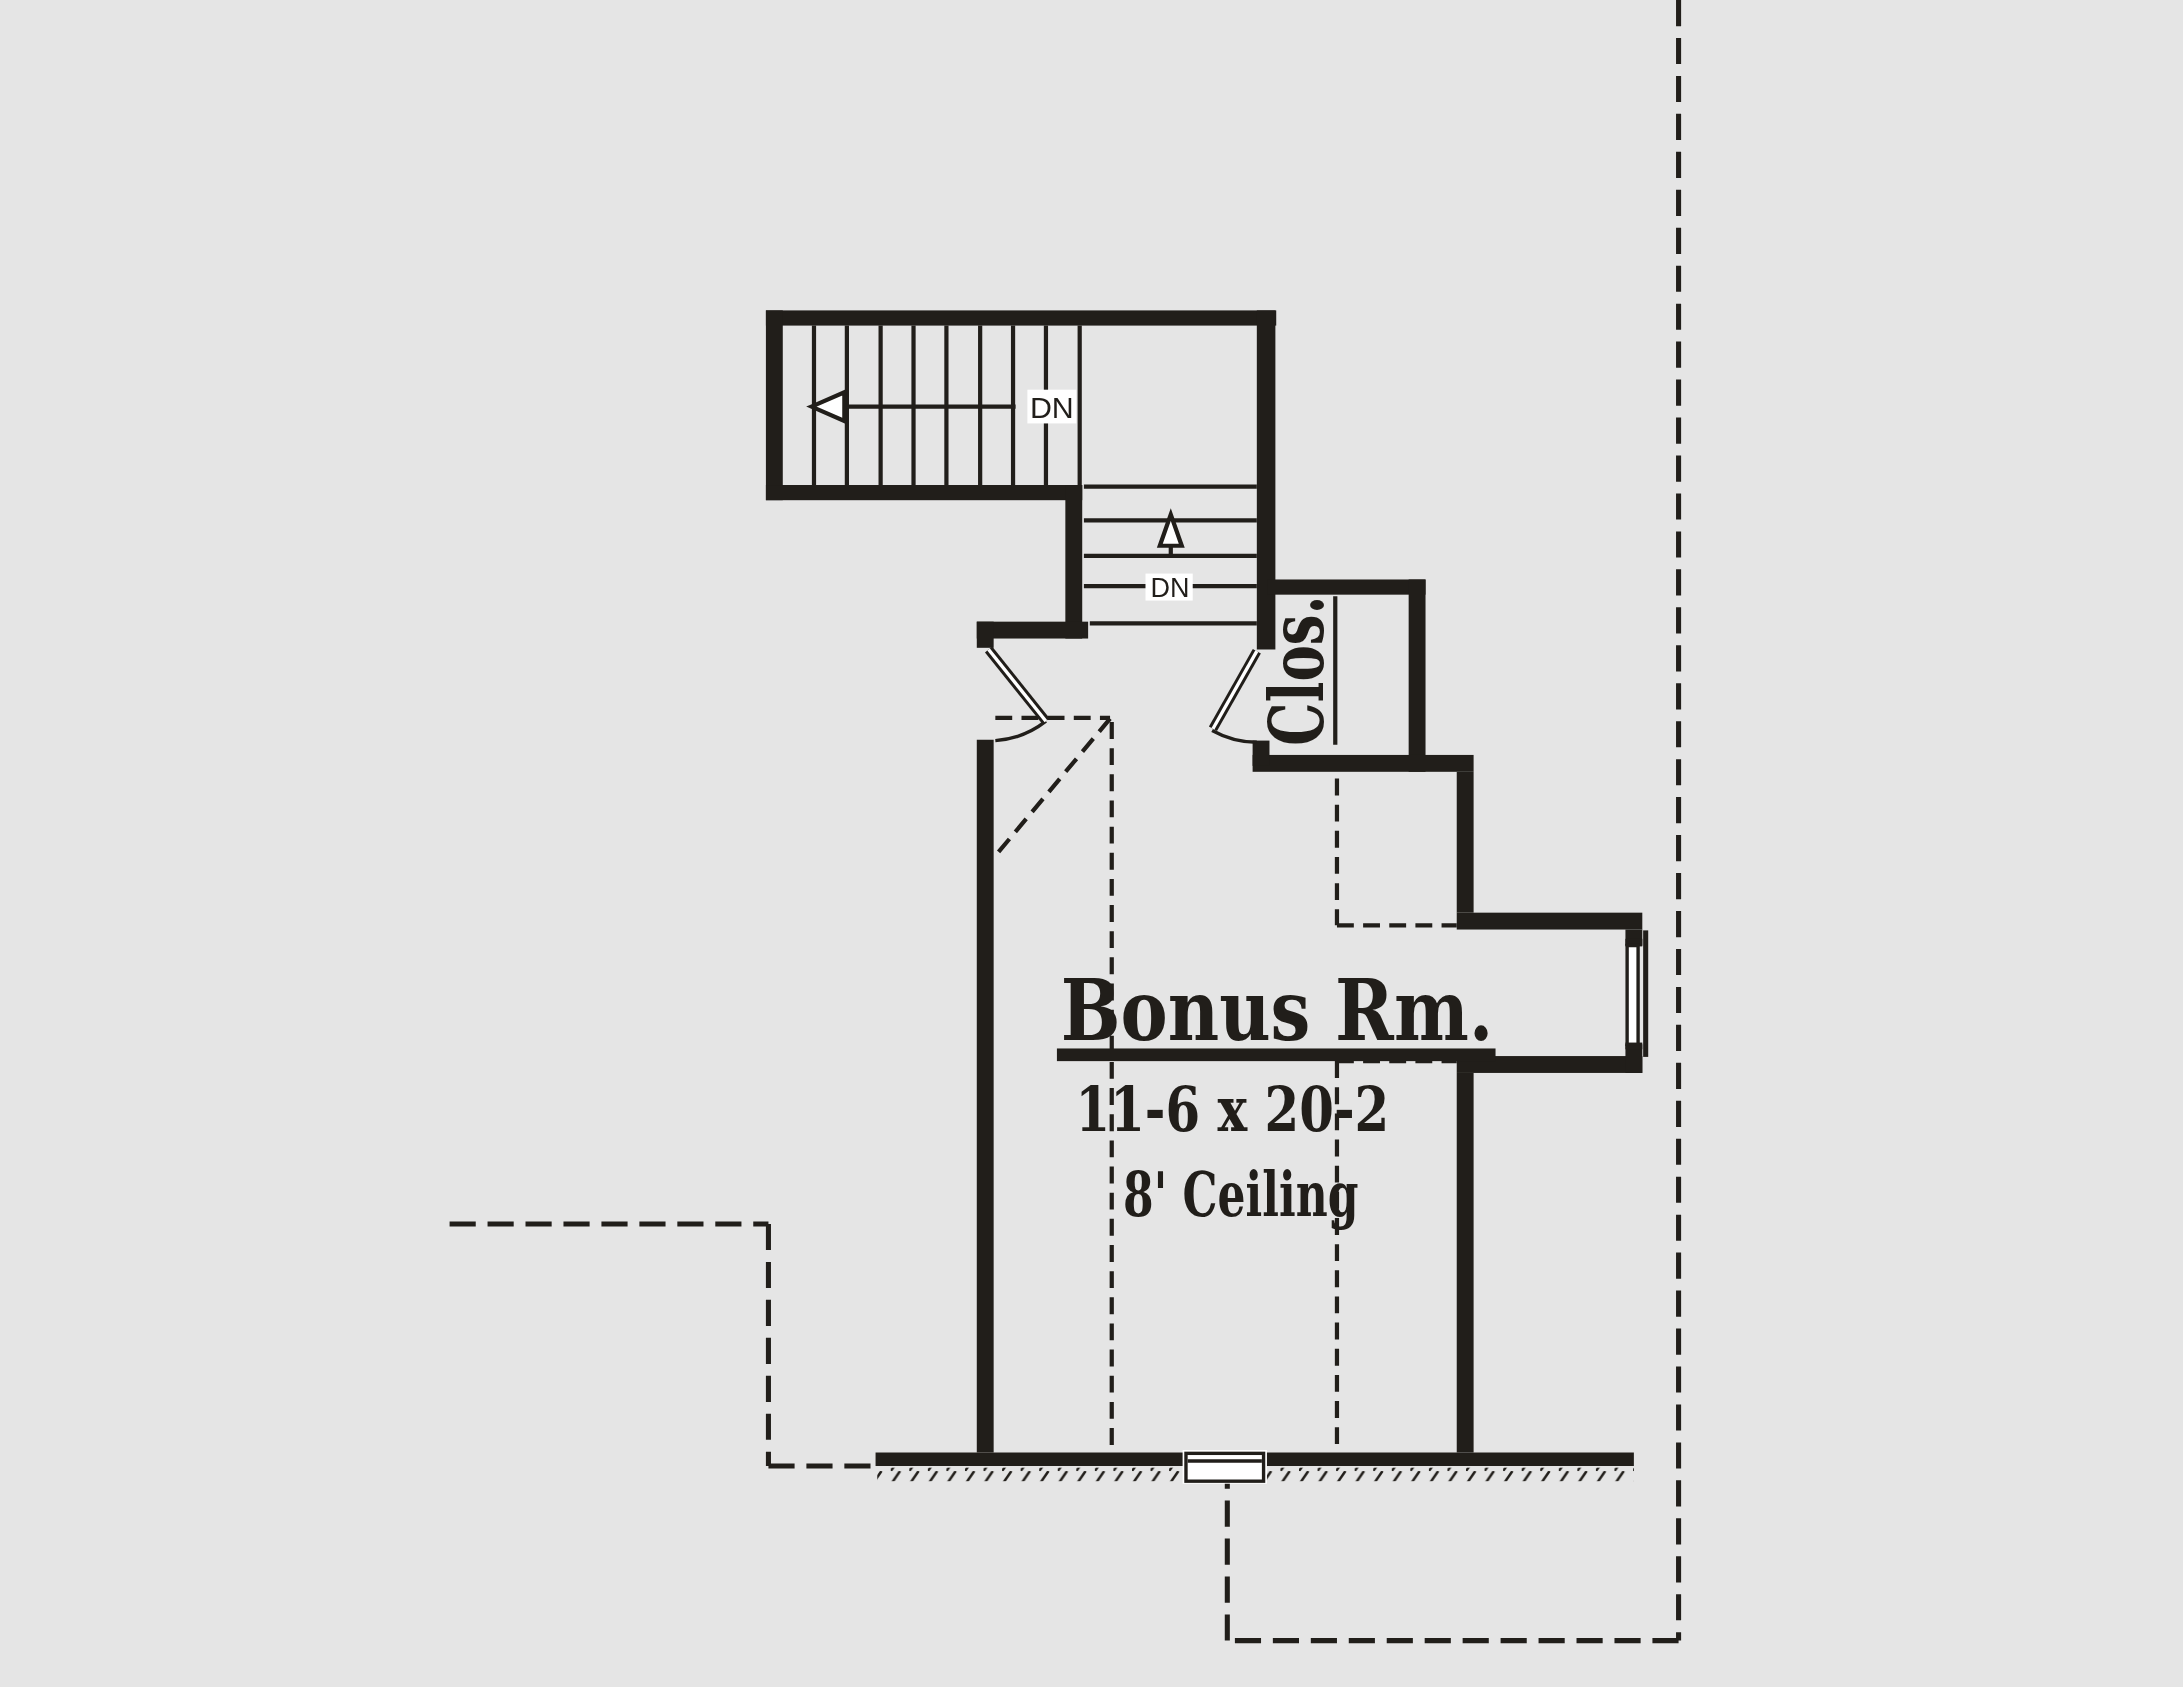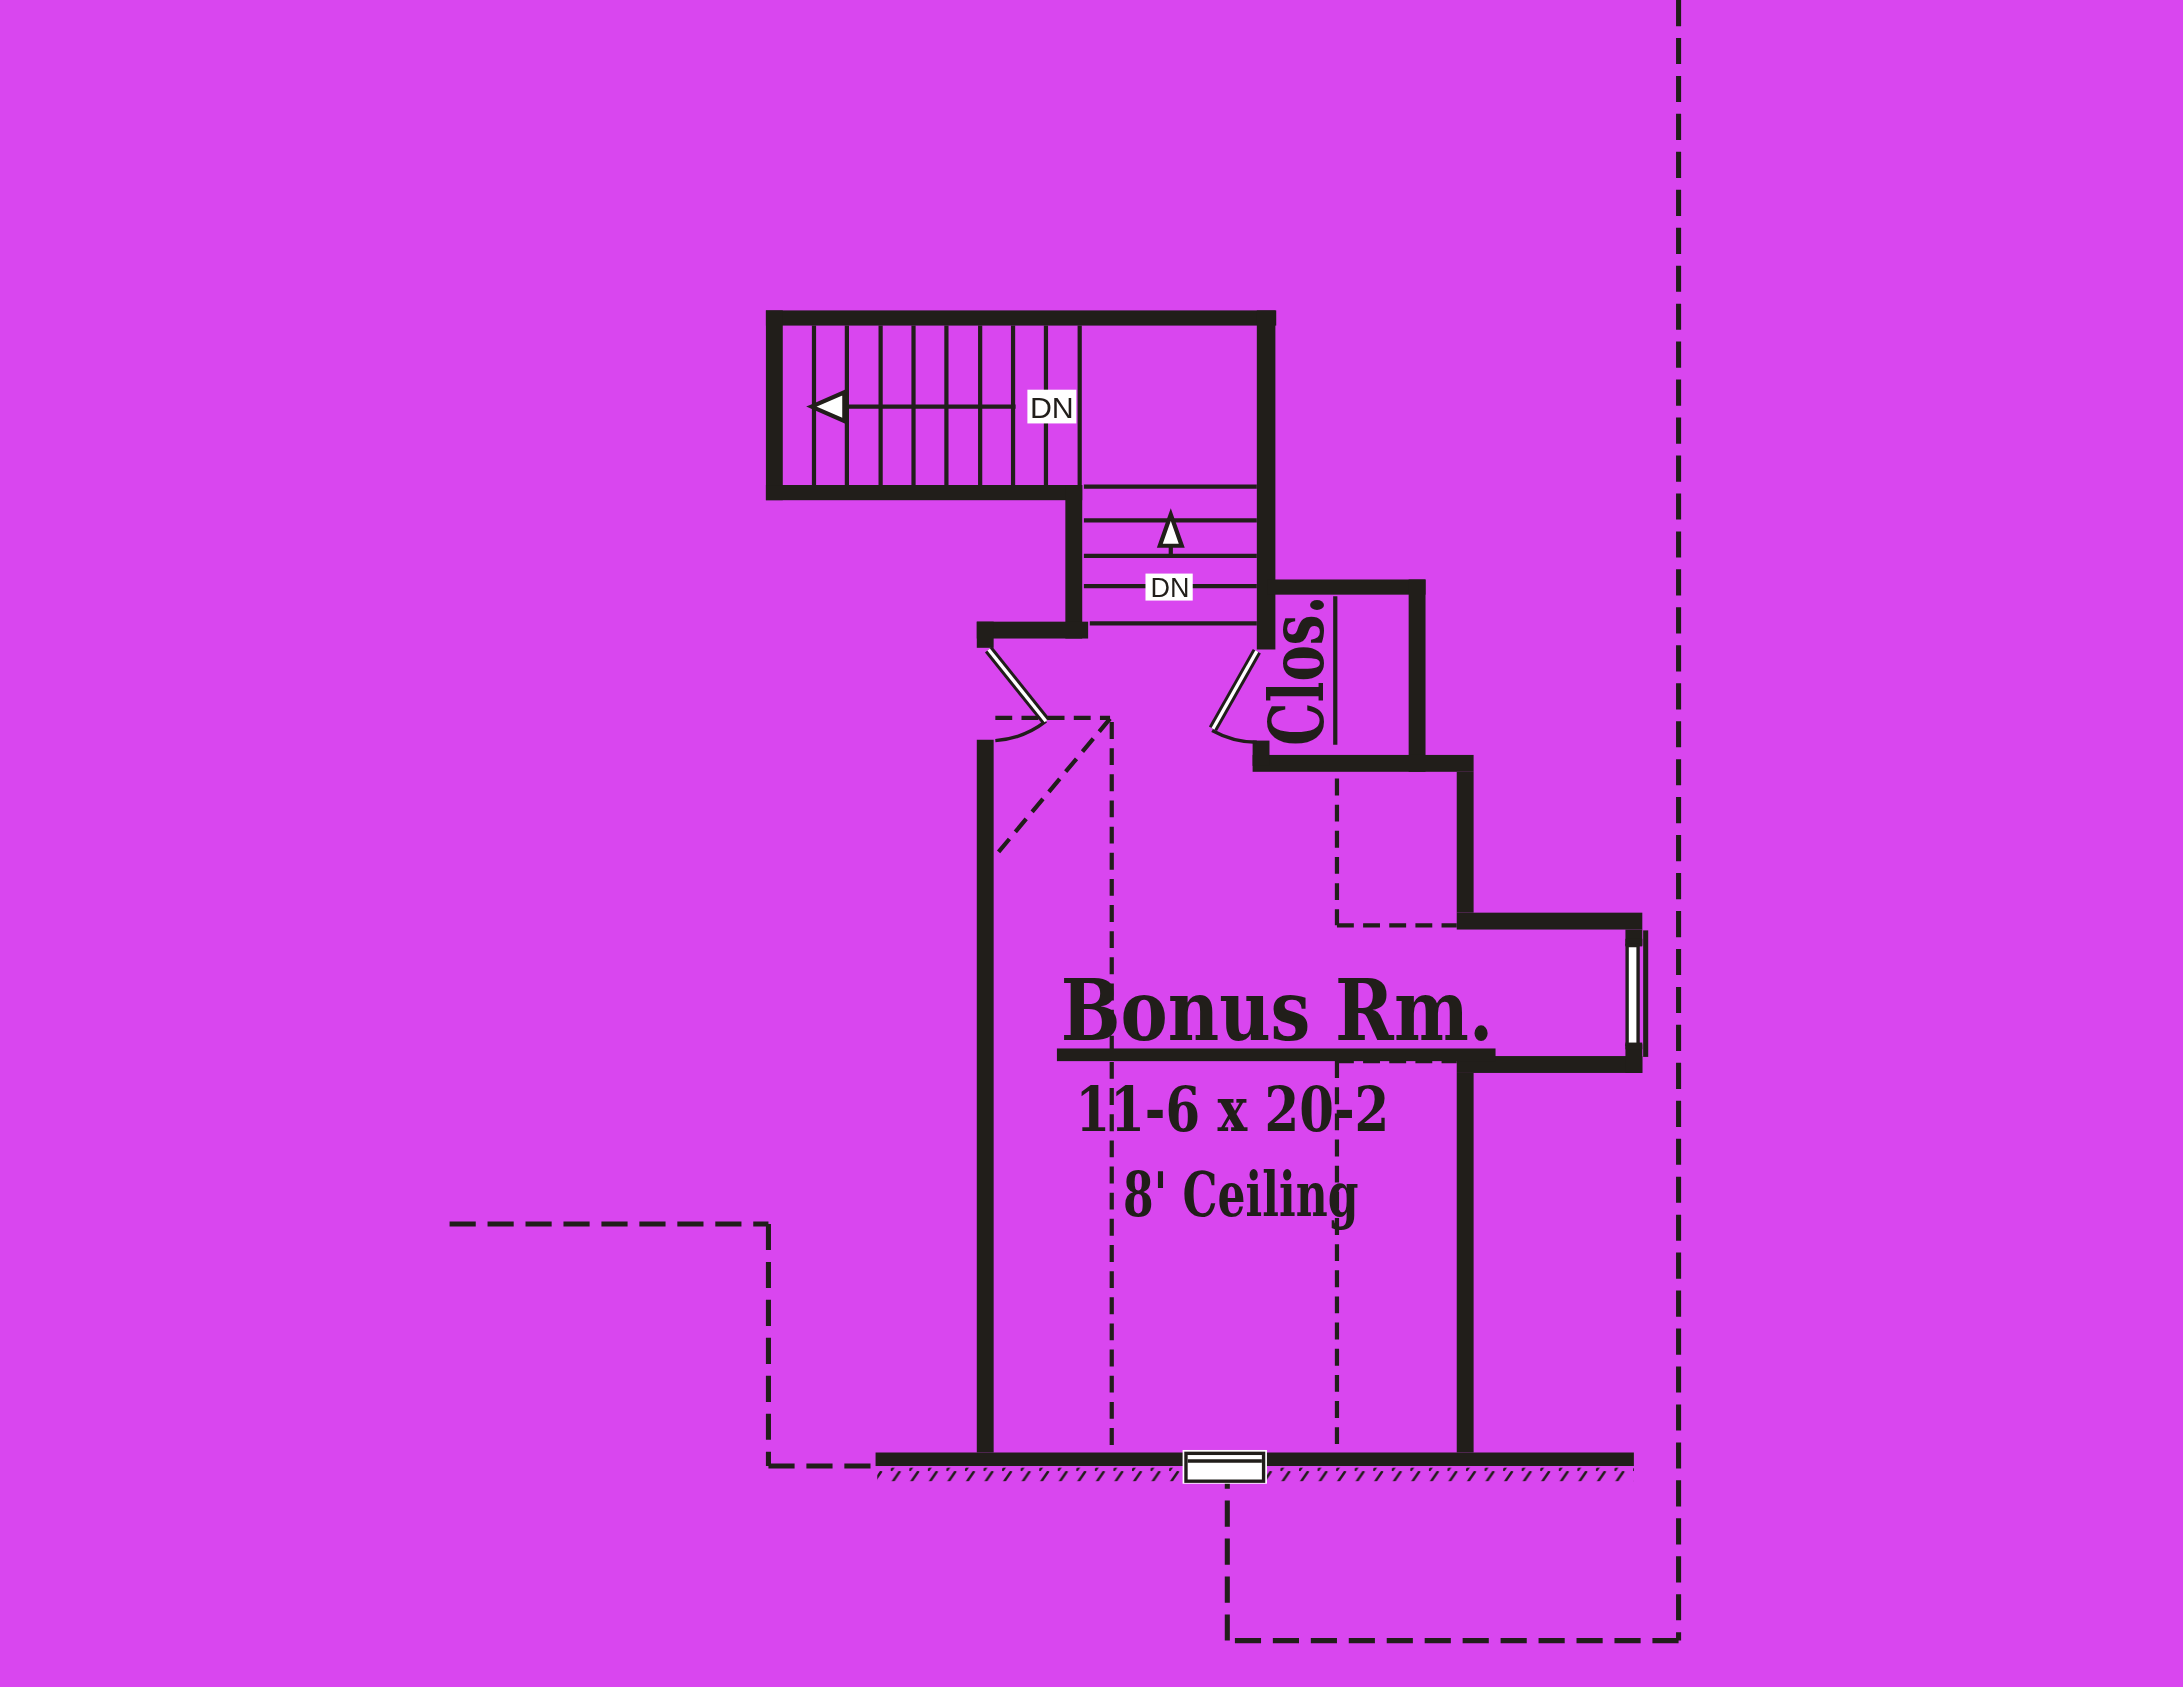--- a/index.html
+++ b/index.html
@@ -4,21 +4,21 @@
 <style>
   html, body {
     margin: 0;
     padding: 0;
     background: #ffffff;
   }
   #plan-root {
     position: relative;
     width: 2183px;
     height: 1687px;
-    background: #d946ef;
+    background: #e5e5e5;
     font-family: "Liberation Sans", sans-serif;
   }
   svg { position: absolute; left: 0; top: 0; }
   .wall { fill: #211e1a; }
   .thin { stroke: #211e1a; stroke-width: 5; fill: none; }
   .door-out { stroke: #211e1a; stroke-width: 11; fill: none; }
   .door-in  { stroke: #ffffff; stroke-width: 4;  fill: none; }
   .arc { stroke: #211e1a; stroke-width: 4; fill: none; }
   .dash-int { stroke: #211e1a; stroke-width: 5; fill: none; stroke-dasharray: 20 11; }
   .dash-big { stroke: #211e1a; stroke-width: 6; fill: none; stroke-dasharray: 31 14; }

